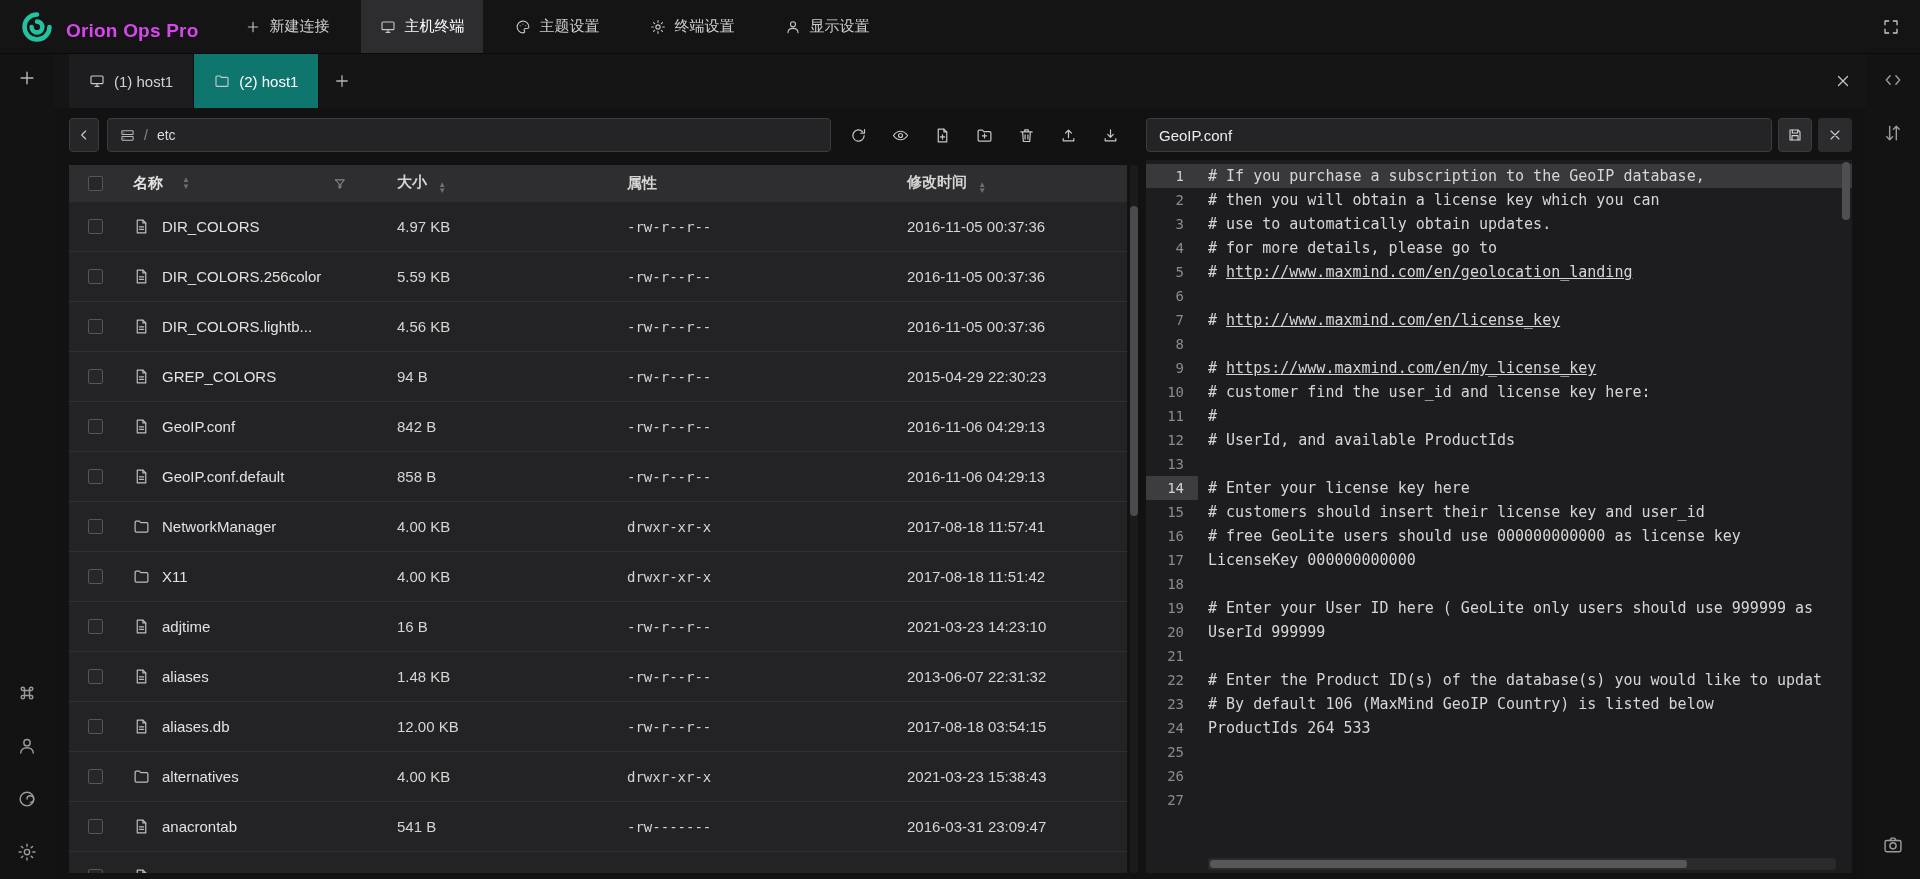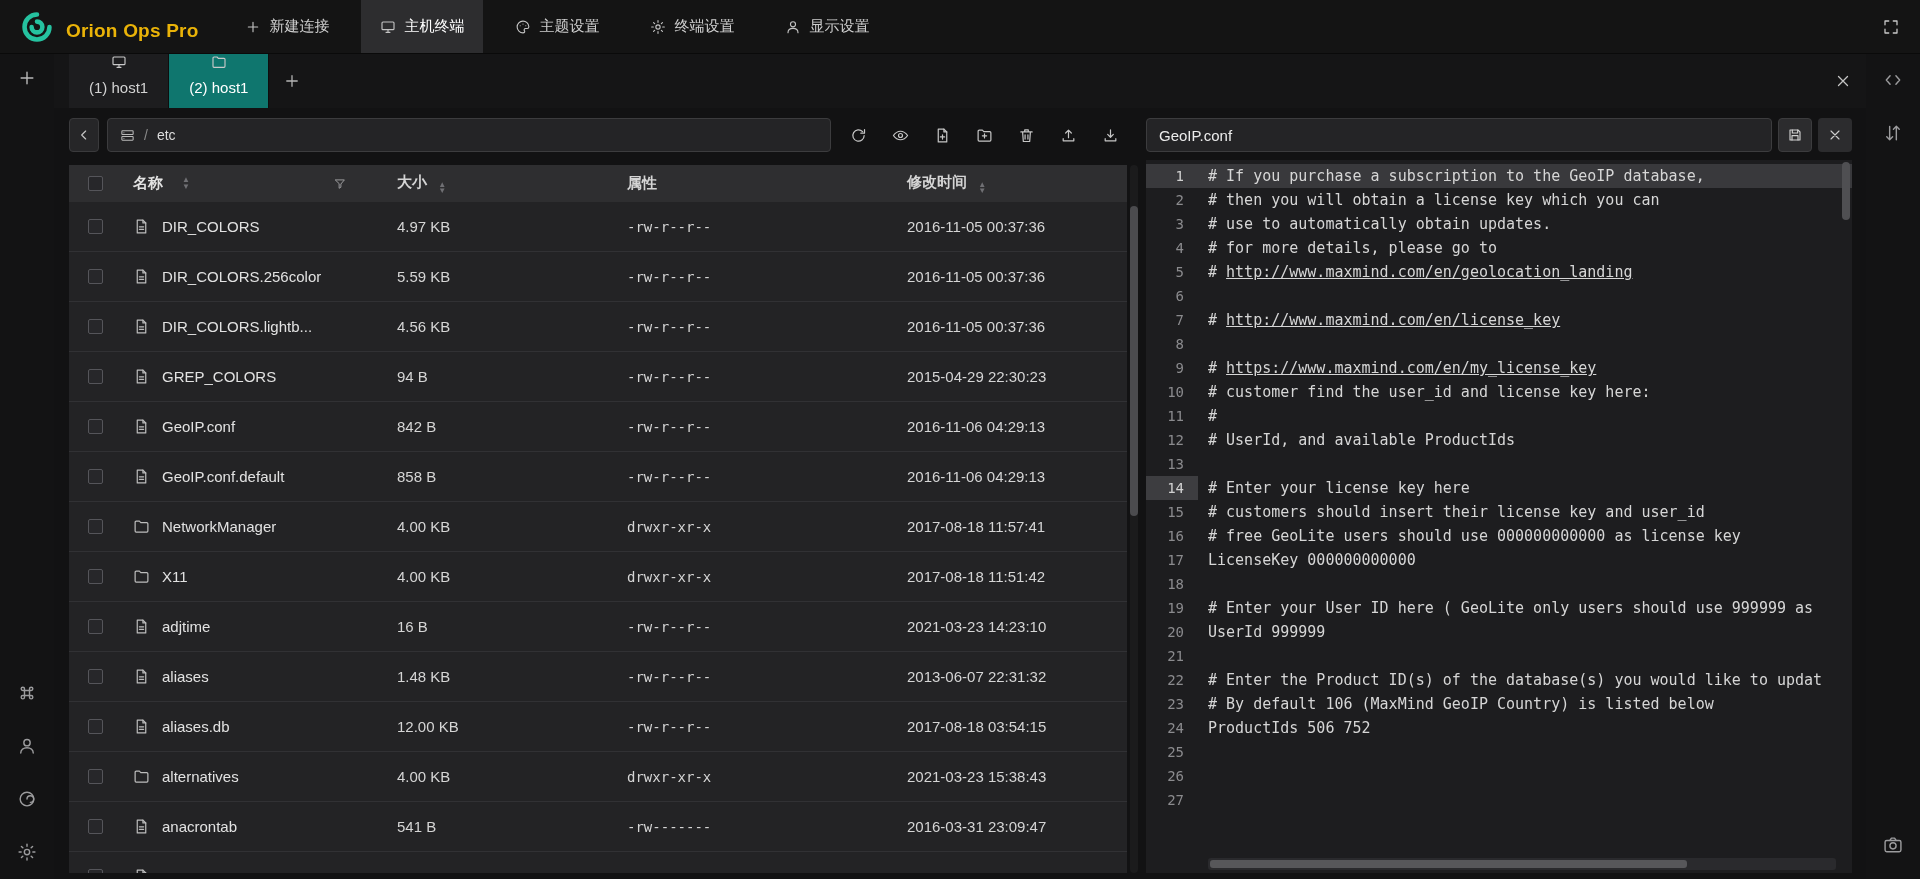--- a/index.html
+++ b/index.html
@@ -9,21 +9,21 @@
 
   
   .ic { display:inline-block; flex:0 0 auto; }
   .ic svg { width:100%; height:100%; display:block; }
   .ic14{width:14px;height:14px}.ic15{width:15px;height:15px}.ic16{width:16px;height:16px}
   .ic17{width:17px;height:17px}.ic18{width:18px;height:18px}.ic20{width:20px;height:20px}
 
   
   .topbar { flex:0 0 54px; display:flex; align-items:center; background:#141414; border-bottom:1px solid #0a0a0a; }
   .logo { width:34px; height:34px; margin:0 12px 0 20px; color:#25c2a0; }
-  .app-title { font-size:19px; font-weight:bold; color:#eab308; letter-spacing:.2px;margin-top:8px; }
+  .app-title { font-size:19px; font-weight:bold; color:#d946ef; letter-spacing:.2px;margin-top:8px; }
   .menu { display:flex; height:100%; margin-left:28px;gap:13px; }
   .menu-item { display:flex; align-items:center; gap:8px; padding:0 19px; font-size:15px; color:#cfcfcf; cursor:pointer; }
   .menu-item.active { background:#2d2d2f; color:#ffffff; }
   .menu-item .ic { color:#c3c3c3; }
   .topbar-expand { margin-left:auto; margin-right:20px; color:#c9c9c9; cursor:pointer; }
 
   
   .body { flex:1; display:flex; min-height:0; }
   .rail { flex:0 0 54px; background:#131314; display:flex; flex-direction:column; align-items:center; }
   .left-rail { padding-top:14px; padding-bottom:17px; }
@@ -31,21 +31,21 @@
   .rail-spacer { flex:1; }
   .rail-group { display:flex; flex-direction:column; align-items:center; gap:33px; }
   .rail-ic { color:#9c9c9e; cursor:pointer; }
   .rail-top-plus { color:#b8b8b8; cursor:pointer; }
 
   
   .main { flex:1; display:flex; flex-direction:column; min-width:0; background:#121213; }
   .tabbar { flex:0 0 54px; display:flex; align-items:stretch; background:#151516; }
   .tabs { display:flex; margin-left:15px; }
   .tab { display:flex; align-items:center; gap:9px; padding:0 20px; background:#1d1d1f;
-    border-right:1px solid #0e0e0e; font-size:15px; color:#d2d2d2; cursor:pointer;flex-direction:column; }
+    border-right:1px solid #0e0e0e; font-size:15px; color:#d2d2d2; cursor:pointer; }
   .tab.active { background:#0f766e; color:#fff; }
   .tab .ic { color:#c9c9c9; }
   .tab-add { align-self:center; margin-left:14px; color:#b5b5b5; cursor:pointer; }
   .tabbar-close { align-self:center; margin-left:auto; margin-right:14px; color:#c5c5c5; cursor:pointer; }
 
   .content { flex:1; display:flex; gap:19px; padding:10px 0 6px 15px; min-height:0; }
 
   
   .file-panel { flex:0 0 1058px; width:1058px; display:flex; flex-direction:column; position:relative; min-height:0; }
   .file-toolbar { flex:0 0 34px; display:flex; align-items:center; }
@@ -676,21 +676,21 @@
                 <div class="cline"># Enter your license key here</div>
                 <div class="cline"># customers should insert their license key and user_id</div>
                 <div class="cline"># free GeoLite users should use 000000000000 as license key</div>
                 <div class="cline">LicenseKey 000000000000</div>
                 <div class="cline"></div>
                 <div class="cline"># Enter your User ID here ( GeoLite only users should use 999999 as</div>
                 <div class="cline">UserId 999999</div>
                 <div class="cline"></div>
                 <div class="cline"># Enter the Product ID(s) of the database(s) you would like to updat</div>
                 <div class="cline"># By default 106 (MaxMind GeoIP Country) is listed below</div>
-                <div class="cline">ProductIds 506 752</div>
+                <div class="cline">ProductIds 264 533</div>
                 <div class="cline"></div>
                 <div class="cline"></div>
               </div>
             <div class="v-scroll ed-vscroll">
                 <div class="thumb"></div>
               </div>
             <div class="h-scroll">
                 <div class="thumb"></div>
               </div>
           </div>

